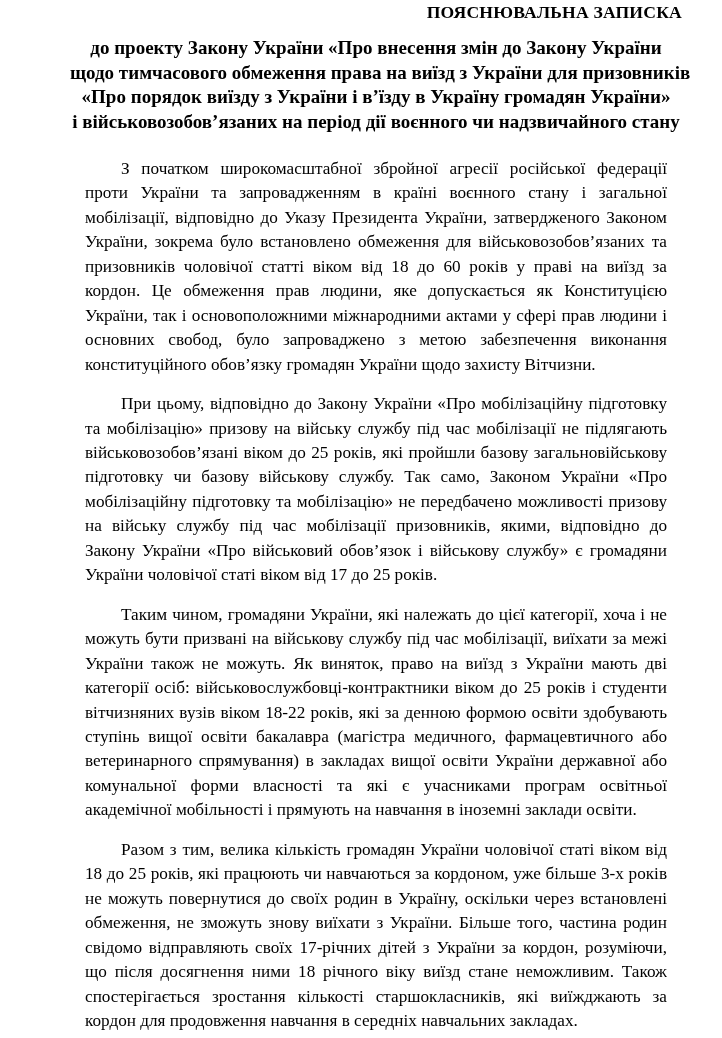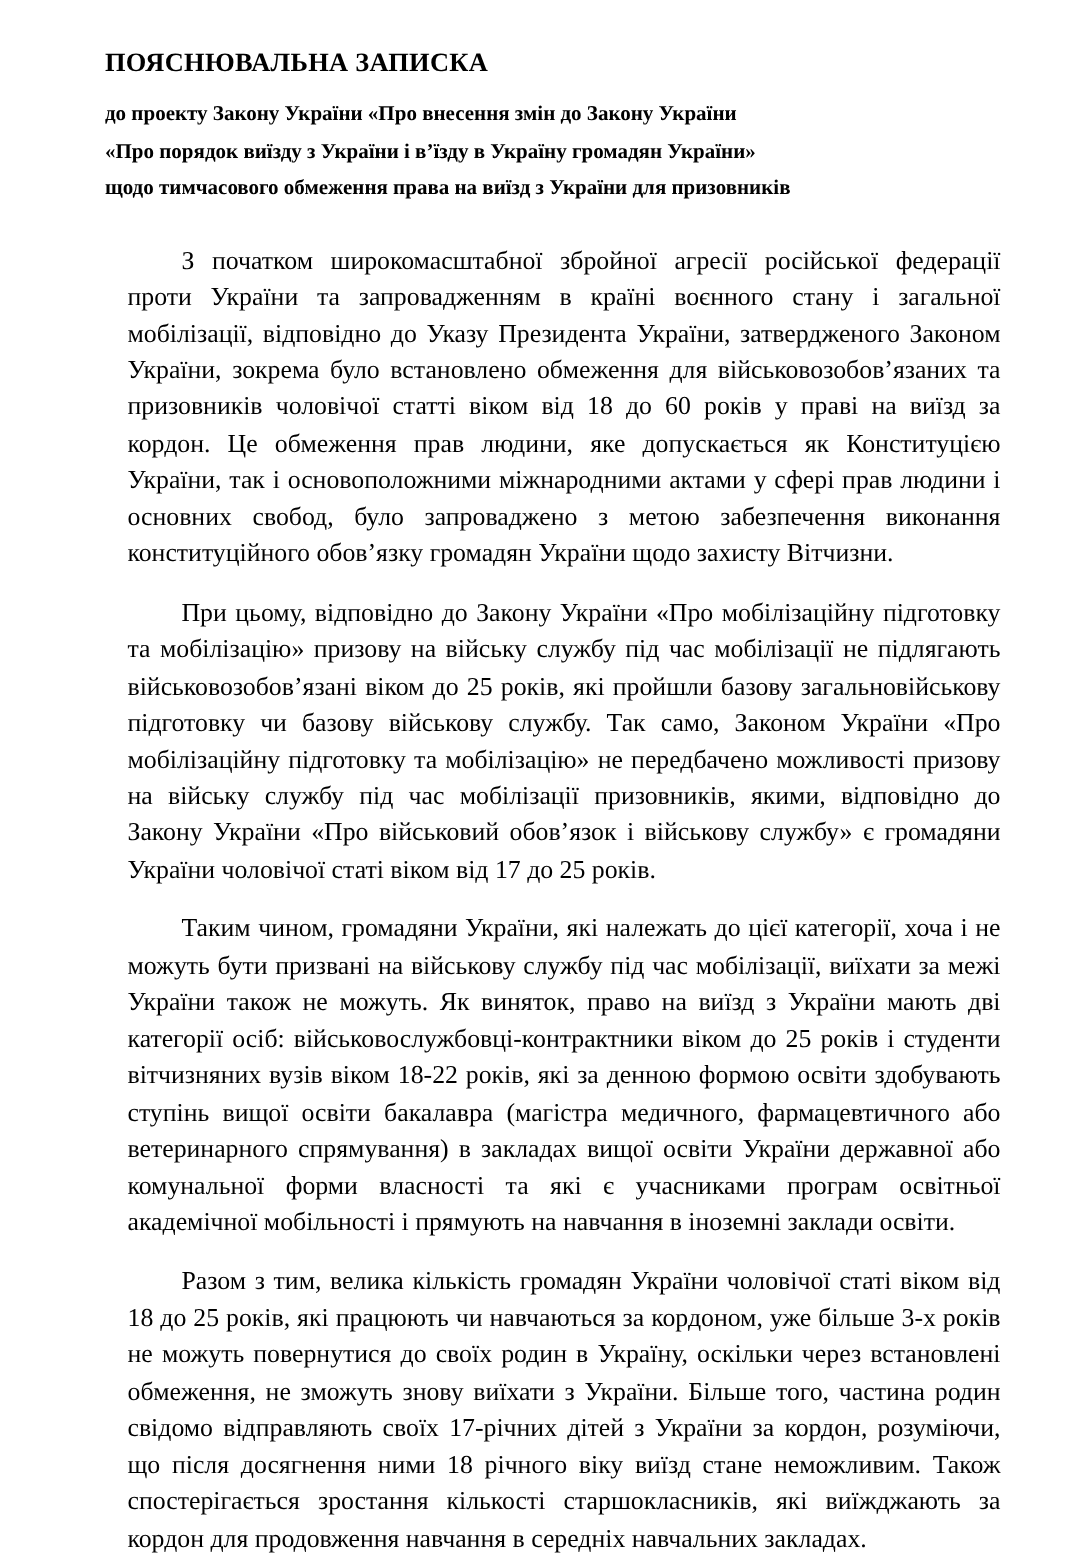--- a/index.html
+++ b/index.html
@@ -26,34 +26,33 @@
   }
 
   .page-inner {
     position: absolute;
     left: 70px;
     top: 0;
     width: 612px;
   }
 
   .doc-title {
-    text-align: left;
+    text-align: right;
     font-weight: bold;
     font-size: 17.6px;
     line-height: 24.4px;
     letter-spacing: 0.2px;
     margin: 0;
-    padding-top: 29px;
     white-space: nowrap;
   }
 
   .doc-subtitle {
-    text-align: left;
+    text-align: center;
     font-weight: bold;
-    font-size: 14px;
+    font-size: 19px;
     line-height: 24.4px;
     margin: 0;
     padding-top: 12px;
   }
 
   .doc-subtitle .sub-line {
     display: block;
     white-space: nowrap;
   }
 
@@ -91,22 +90,23 @@
 </head>
 <body>
 
 <div class="page">
   <div class="page-inner">
 
     <h1 class="doc-title">ПОЯСНЮВАЛЬНА ЗАПИСКА</h1>
 
     <div class="doc-subtitle">
         <span class="sub-line">до проекту Закону України «Про внесення змін до Закону України</span>
+        <span class="sub-line">щодо тимчасового обмеження права на виїзд з України для призовників</span>
         <span class="sub-line">«Про порядок виїзду з України і в’їзду в Україну громадян України»</span>
-        <span class="sub-line">щодо тимчасового обмеження права на виїзд з України для призовників</span>
+        <span class="sub-line">і військовозобов’язаних на період дії воєнного чи надзвичайного стану</span>
       </div>
 
 
     <div class="body-block">
       <p class="para">З початком широкомасштабної збройної агресії російської федерації проти України та запровадженням в країні воєнного стану і загальної мобілізації, відповідно до Указу Президента України, затвердженого Законом України, зокрема було встановлено обмеження для військовозобов’язаних та призовників чоловічої статті віком від 18 до 60 років у праві на виїзд за кордон. Це обмеження прав людини, яке допускається як Конституцією України, так і основоположними міжнародними актами у сфері прав людини і основних свобод, було запроваджено з метою забезпечення виконання конституційного обов’язку громадян України щодо захисту Вітчизни.</p>
       <p class="para">При цьому, відповідно до Закону України «Про мобілізаційну підготовку та мобілізацію» призову на війську службу під час мобілізації не підлягають військовозобов’язані віком до 25 років, які пройшли базову загальновійськову підготовку чи базову військову службу. Так само, Законом України «Про мобілізаційну підготовку та мобілізацію» не передбачено можливості призову на війську службу під час мобілізації призовників, якими, відповідно до Закону України «Про військовий обов’язок і військову службу» є громадяни України чоловічої статі віком від 17 до 25 років.</p>
       <p class="para">Таким чином, громадяни України, які належать до цієї категорії, хоча і не можуть бути призвані на військову службу під час мобілізації, виїхати за межі України також не можуть. Як виняток, право на виїзд з України мають дві категорії осіб: військовослужбовці-контрактники віком до 25 років і студенти вітчизняних вузів віком 18-22 років, які за денною формою освіти здобувають ступінь вищої освіти бакалавра (магістра медичного, фармацевтичного або ветеринарного спрямування) в закладах вищої освіти України державної або комунальної форми власності та які є учасниками програм освітньої академічної мобільності і прямують на навчання в іноземні заклади освіти.</p>
       <p class="para">Разом з тим, велика кількість громадян України чоловічої статі віком від 18 до 25 років, які працюють чи навчаються за кордоном, уже більше 3-х років не можуть повернутися до своїх родин в Україну, оскільки через встановлені обмеження, не зможуть знову виїхати з України. Більше того, частина родин свідомо відправляють своїх 17-річних дітей з України за кордон, розуміючи, що після досягнення ними 18 річного віку виїзд стане неможливим. Також спостерігається зростання кількості старшокласників, які виїжджають за кордон для продовження навчання в середніх навчальних закладах.</p>
 
     </div>

